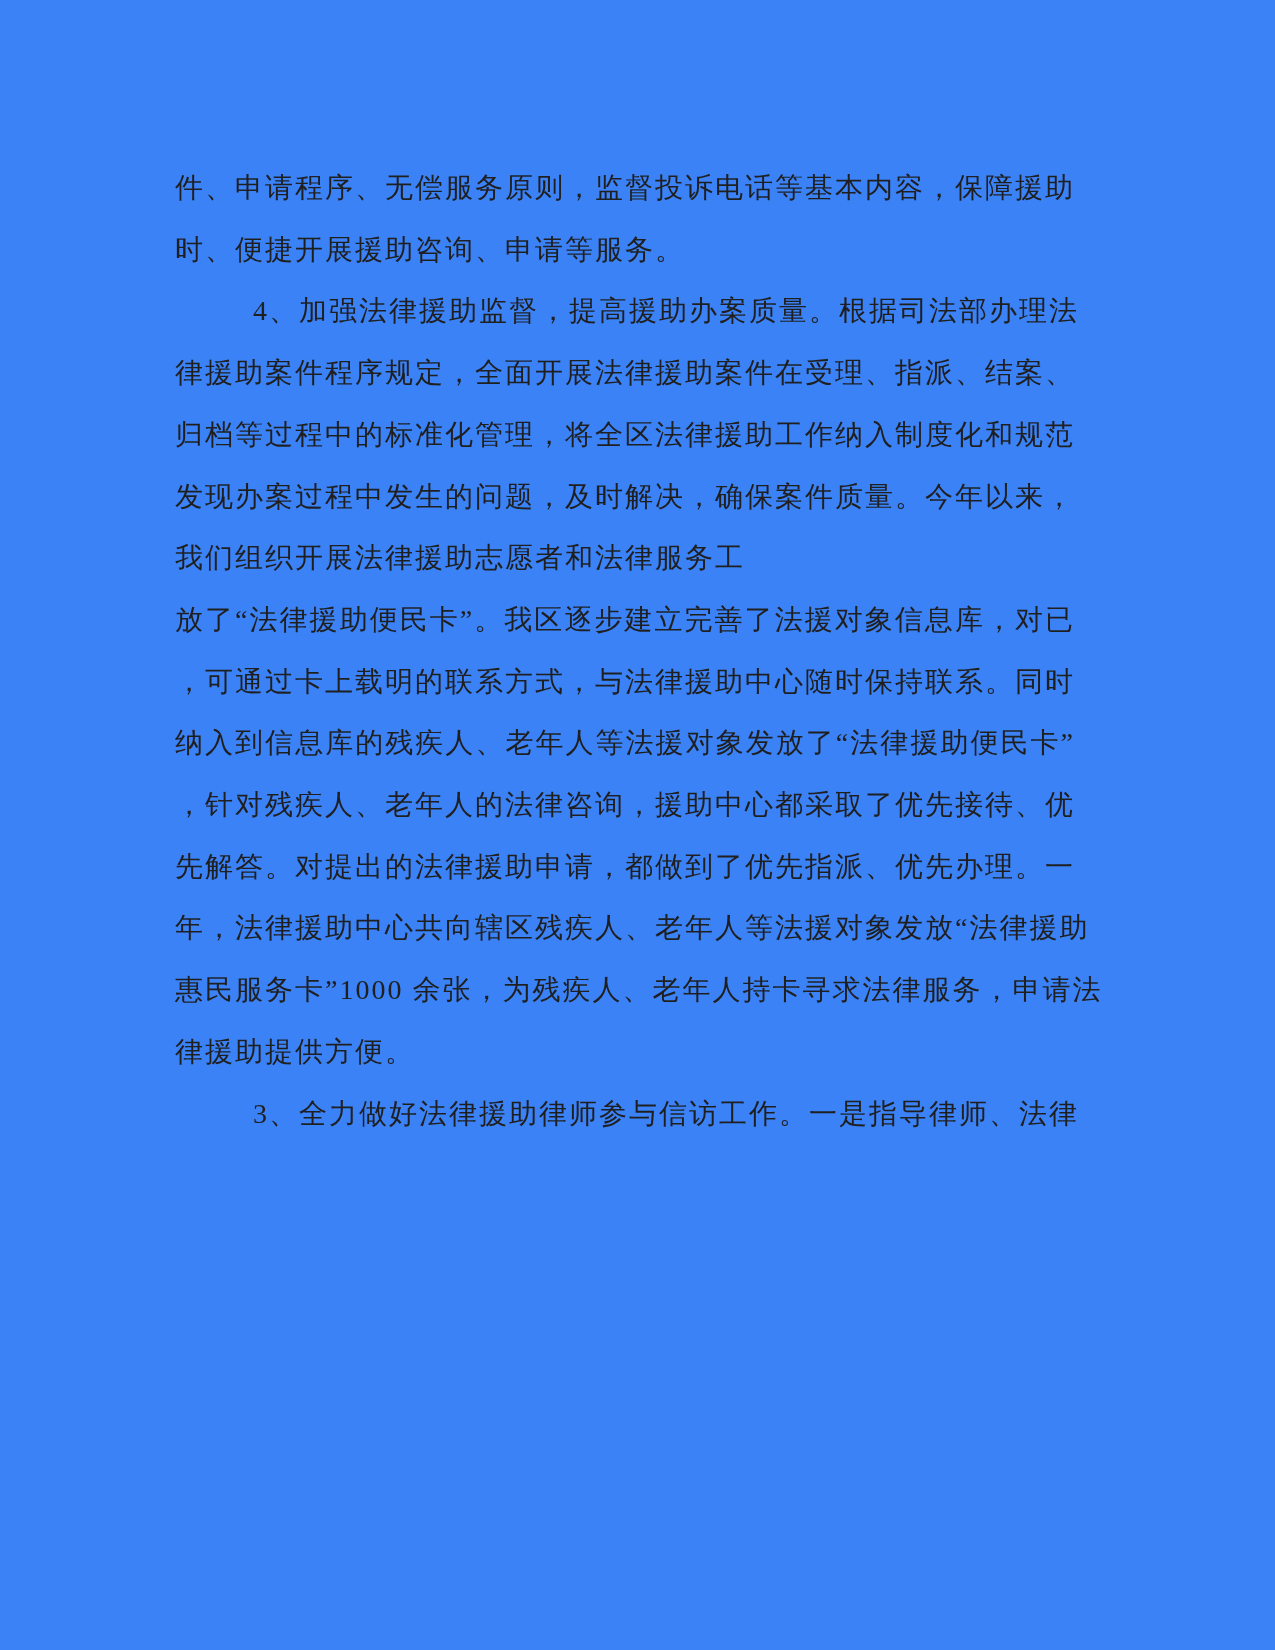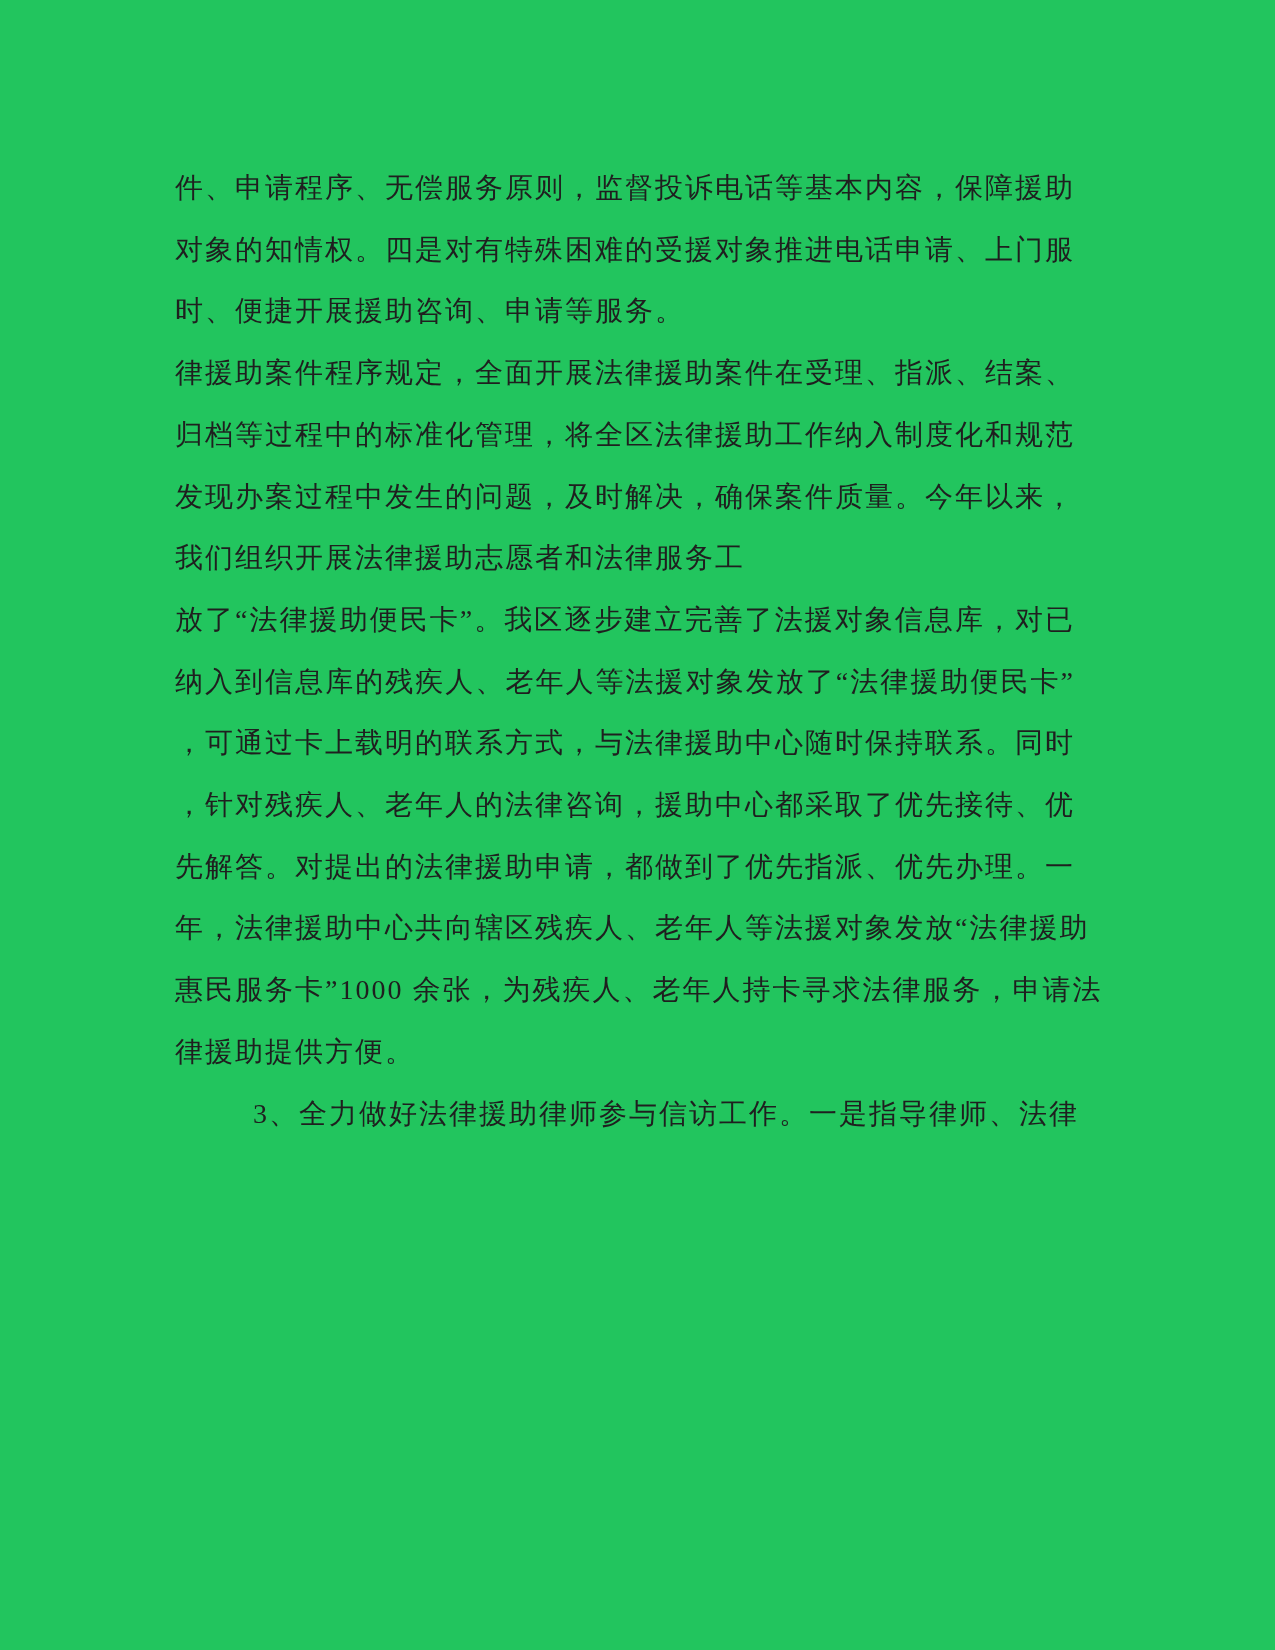--- a/index.html
+++ b/index.html
@@ -4,21 +4,21 @@
 <style>
   html, body {
     margin: 0;
     padding: 0;
     background: #ffffff;
   }
   .page {
     position: relative;
     width: 1275px;
     height: 1650px;
-    background: #22c55e;
+    background: #3b82f6;
     overflow: hidden;
     font-family: "Liberation Serif", "DejaVu Serif", serif;
   }
   .textblock {
     position: absolute;
     left: 175px;
     top: 157px;
     width: 900px;
     font-size: 28px;
     letter-spacing: 2px;
@@ -44,35 +44,35 @@
   }
 </style>
 </head>
 <body>
 
 <div class="page">
   <div class="textblock">
 
     <div class="paragraph">
       <div class="line">件、申请程序、无偿服务原则，监督投诉电话等基本内容，保障援助</div>
-      <div class="line">对象的知情权。四是对有特殊困难的受援对象推进电话申请、上门服</div>
       <div class="line end">时、便捷开展援助咨询、申请等服务。</div>
     </div>
 
     <div class="paragraph">
+      <div class="line indent">4、加强法律援助监督，提高援助办案质量。根据司法部办理法</div>
       <div class="line">律援助案件程序规定，全面开展法律援助案件在受理、指派、结案、</div>
       <div class="line">归档等过程中的标准化管理，将全区法律援助工作纳入制度化和规范</div>
       <div class="line">发现办案过程中发生的问题，及时解决，确保案件质量。今年以来，</div>
       <div class="line end">我们组织开展法律援助志愿者和法律服务工</div>
     </div>
 
     <div class="paragraph">
       <div class="line">放了“法律援助便民卡”。我区逐步建立完善了法援对象信息库，对已</div>
+      <div class="line">，可通过卡上载明的联系方式，与法律援助中心随时保持联系。同时</div>
       <div class="line">纳入到信息库的残疾人、老年人等法援对象发放了“法律援助便民卡”</div>
-      <div class="line">，可通过卡上载明的联系方式，与法律援助中心随时保持联系。同时</div>
       <div class="line">，针对残疾人、老年人的法律咨询，援助中心都采取了优先接待、优</div>
       <div class="line">先解答。对提出的法律援助申请，都做到了优先指派、优先办理。一</div>
       <div class="line">年，法律援助中心共向辖区残疾人、老年人等法援对象发放“法律援助</div>
       <div class="line">惠民服务卡”1000 余张，为残疾人、老年人持卡寻求法律服务，申请法</div>
       <div class="line end">律援助提供方便。</div>
     </div>
 
     <div class="paragraph">
       <div class="line indent">3、全力做好法律援助律师参与信访工作。一是指导律师、法律</div>
     </div>

